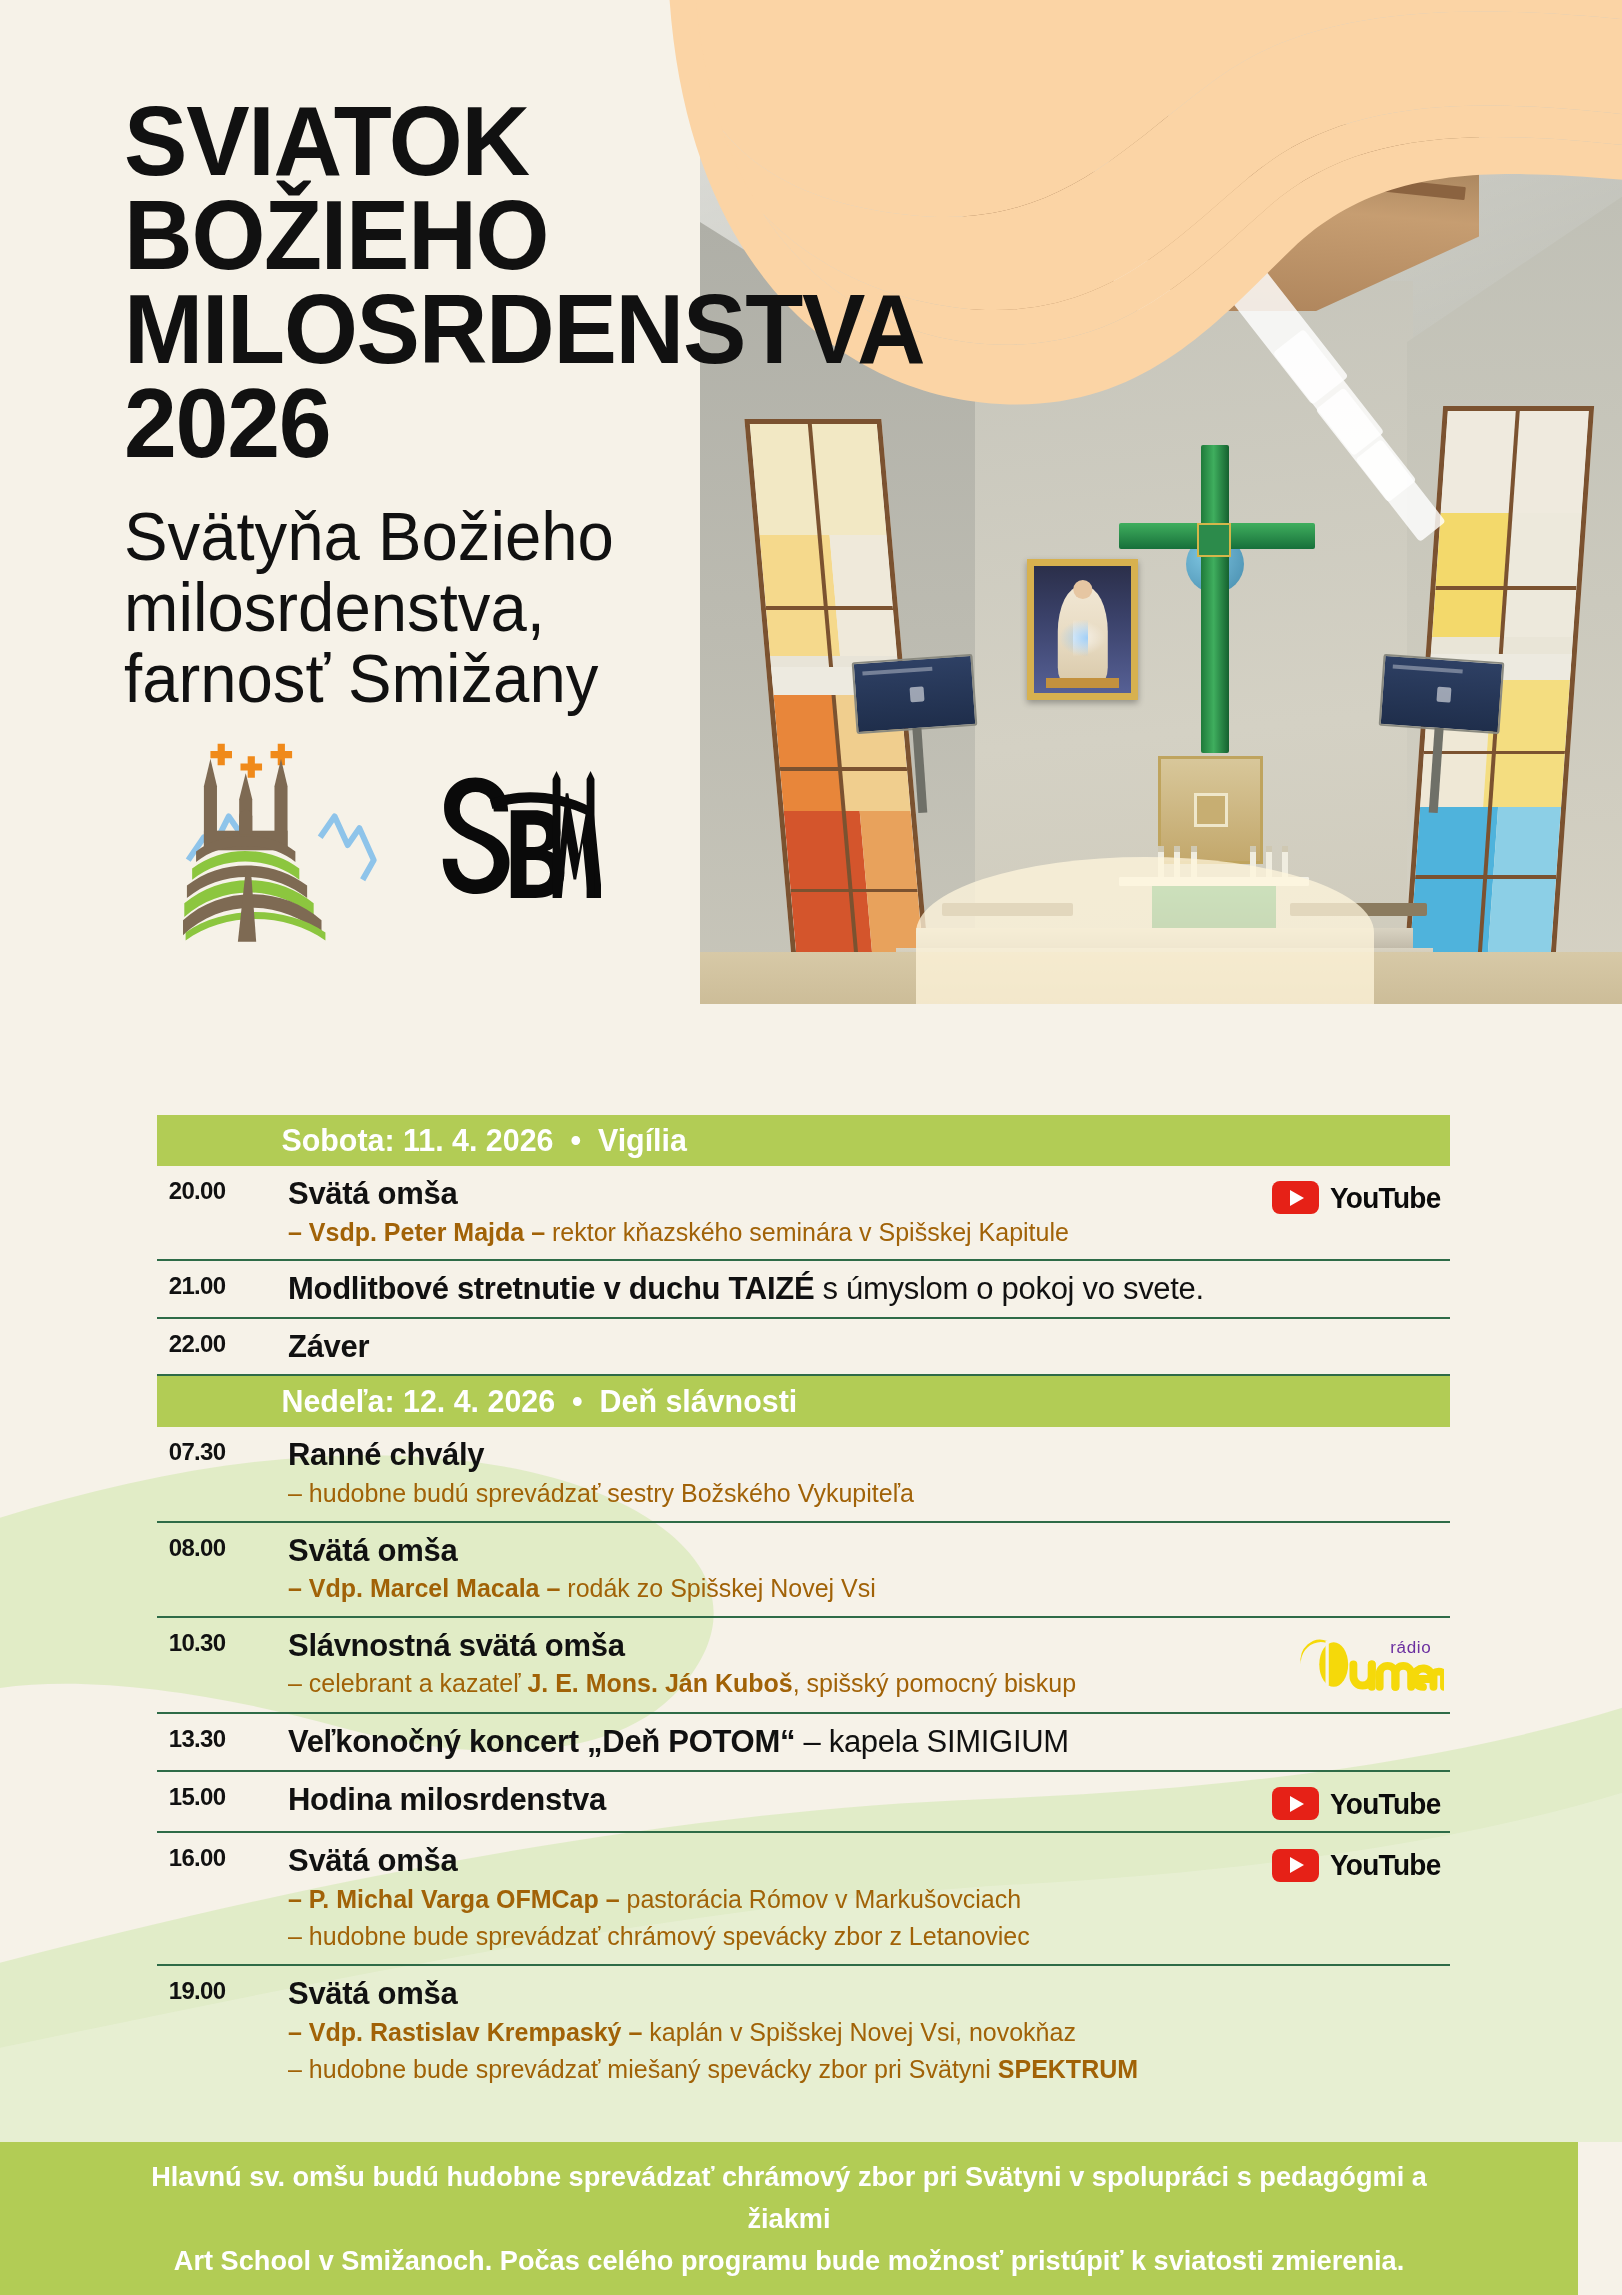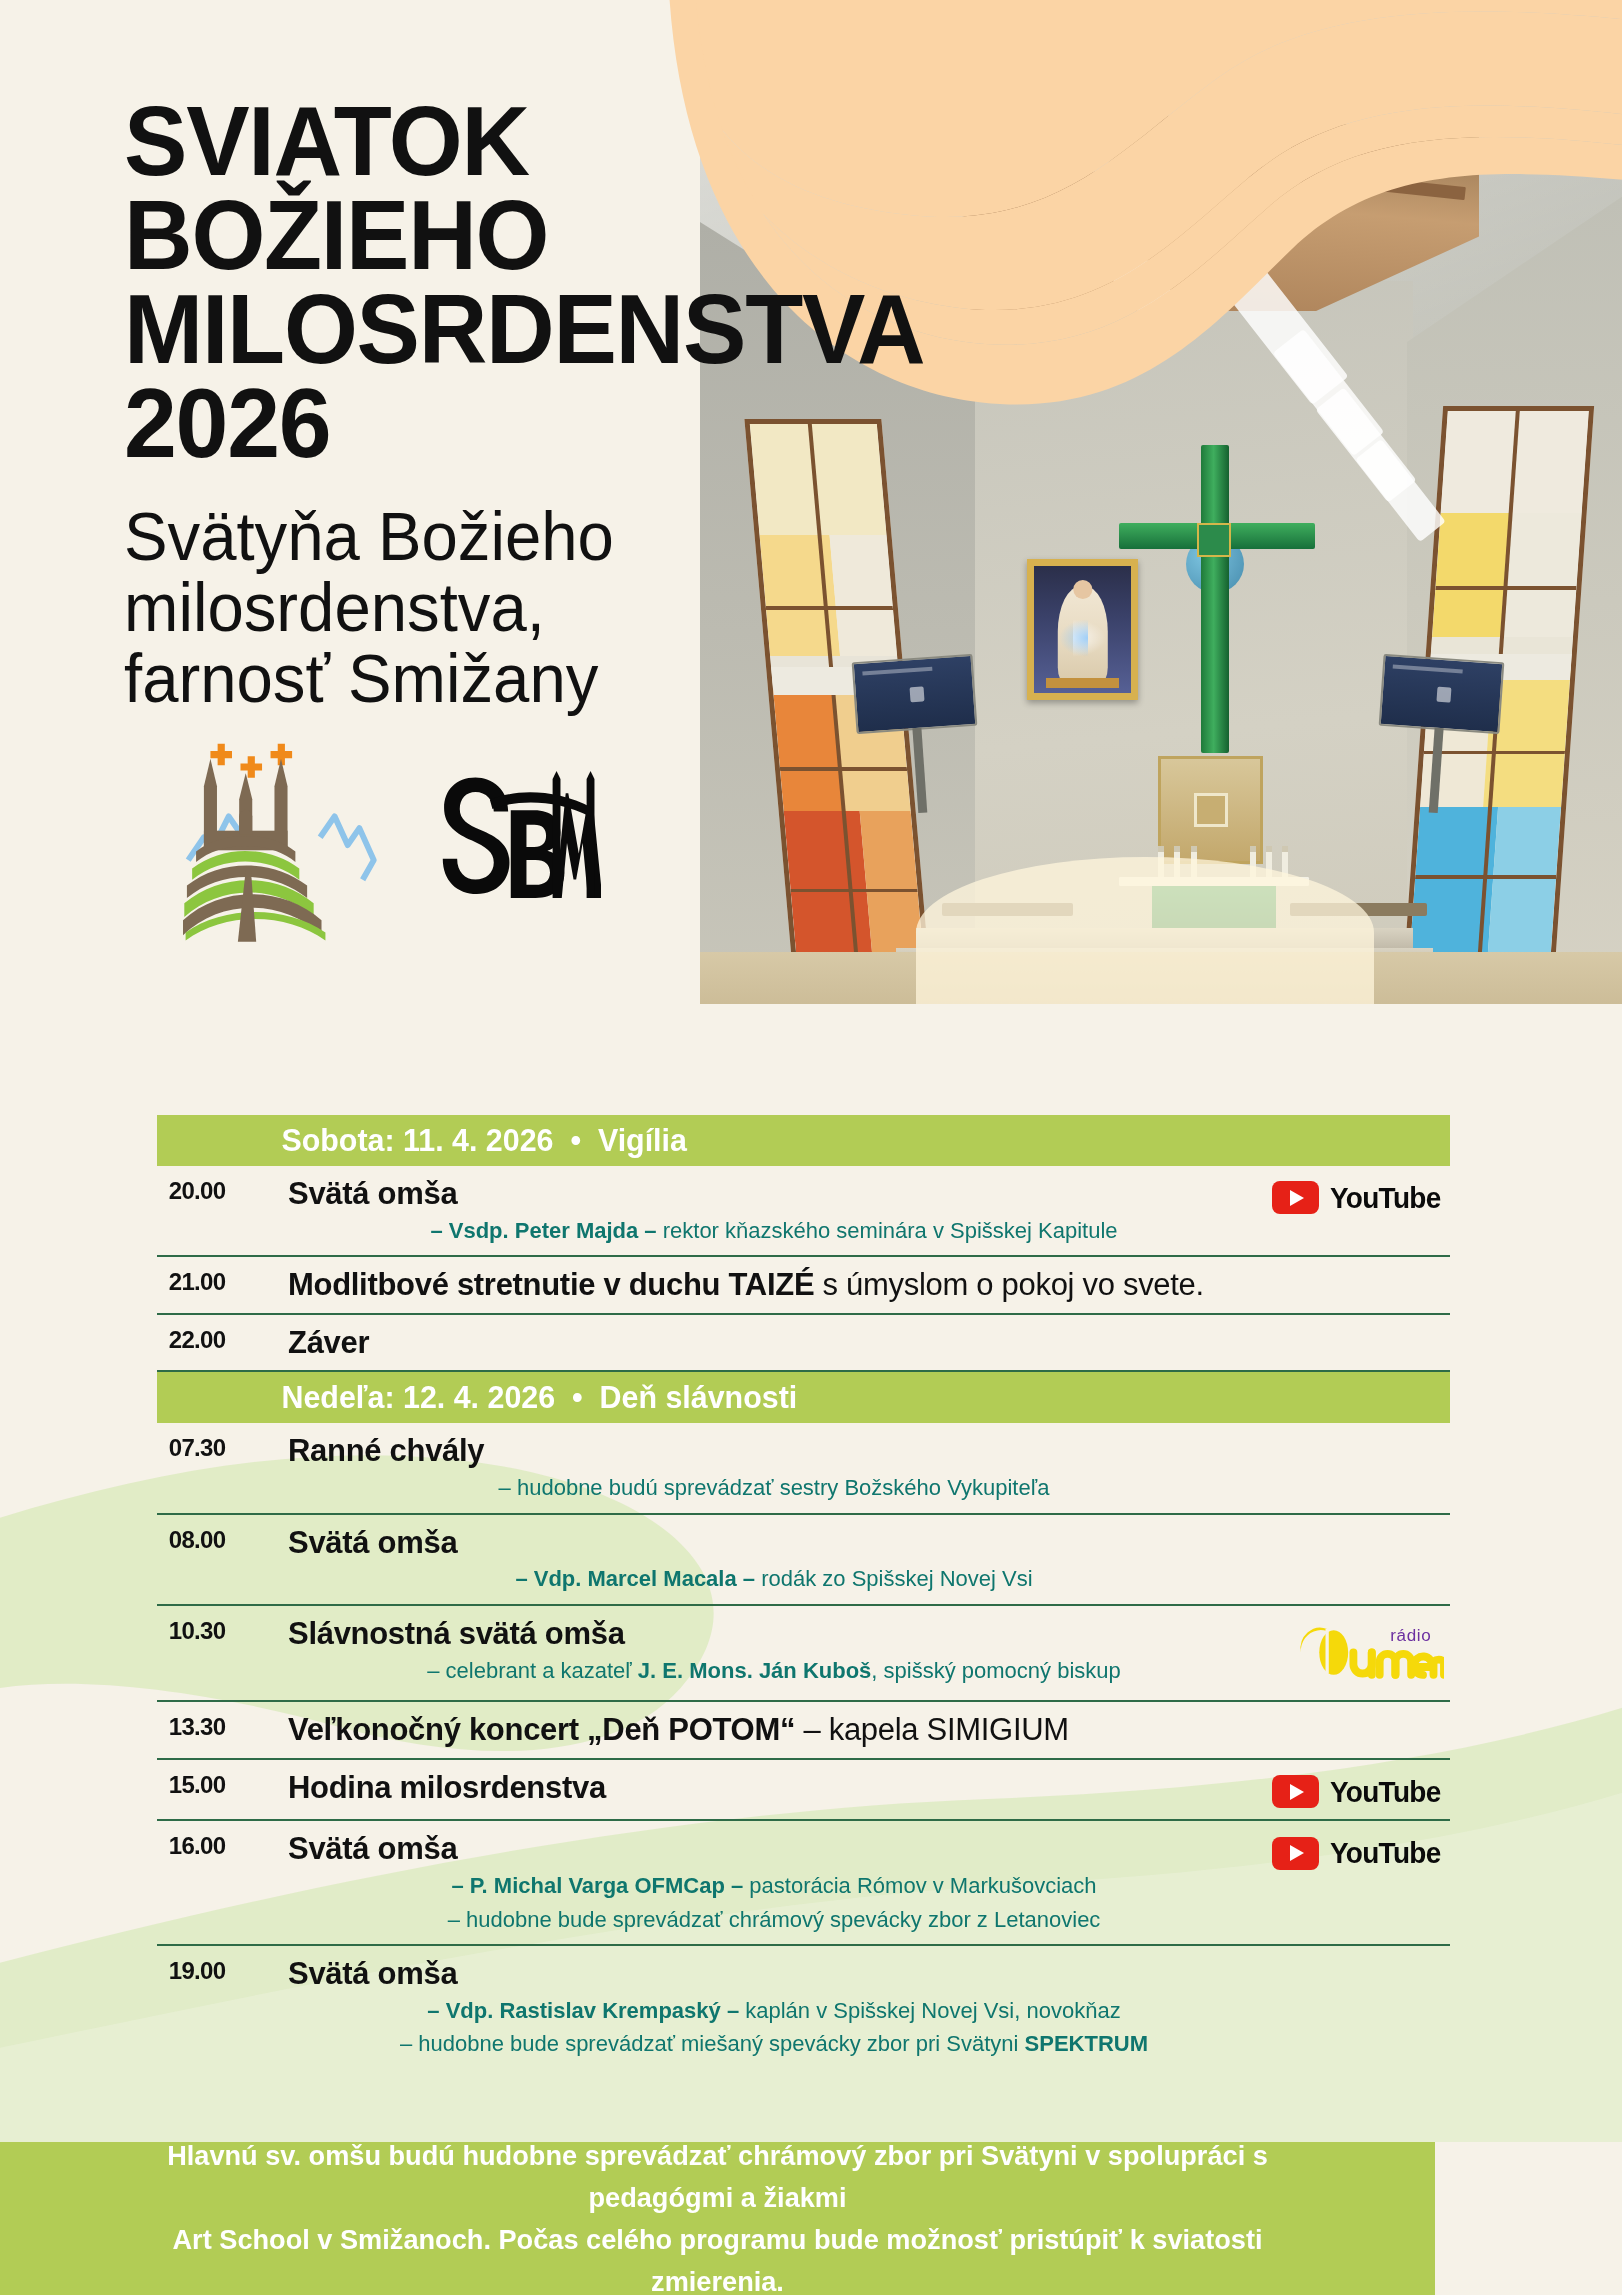--- a/index.html
+++ b/index.html
@@ -265,42 +265,42 @@
     font-size:24px; font-weight:bold; color:#111;
     padding-left:11.8px; letter-spacing:-0.7px;
   }
   .pmain { flex:1 1 auto; padding-right:13px; }
   .ptitle {
     font-size:31px; font-weight:bold; color:#111; line-height:1.1;
     letter-spacing:-0.3px;
   }
   .ptitle .plain { font-weight:400; }
   .psub {
-    font-size:22px; color:#0f766e; line-height:1.32; margin-top:4.6px; font-weight:400;text-align:center;
+    font-size:25px; color:#a16207; line-height:1.32; margin-top:4.6px; font-weight:400;
   }
   .psub b { font-weight:bold; }
   .pbadge { width:177px; flex:0 0 177px; display:flex; align-items:flex-start; justify-content:flex-end; padding-top:3.9px; padding-right:6.5px; }
 
   .yt { display:flex; align-items:center; gap:7.9px; }
   .yt .box {
     width:47px; height:33px; background:#E62117; border-radius:7.9px;
     display:flex; align-items:center; justify-content:center;
   }
   .yt .box .tri {
     width:0;height:0;border-left:14.4px solid #fff;
     border-top:8.5px solid transparent;border-bottom:8.5px solid transparent;
     margin-left:3.3px;
   }
   .yt .wd { font-size:29.4px; font-weight:bold; color:#0b0b0b; letter-spacing:-0.7px; transform:scaleX(.95); }
 
   .lumen { width:151px; height:69px; }
 
   
   #footer {
-    position:absolute; left:0; top:2142px; width:1435px; height:153px;
+    position:absolute; left:0; top:2142px; width:1578px; height:153px;
     background:#B2CC55; display:flex; align-items:center; justify-content:center;
     z-index:8;
   }
   #footer .ftext {
     color:#fff; font-weight:bold; font-size:28px; line-height:1.5;
     text-align:center; white-space:pre-line; padding:0 85px;
     transform:scaleX(.97);
   }
 </style>
 </head>

